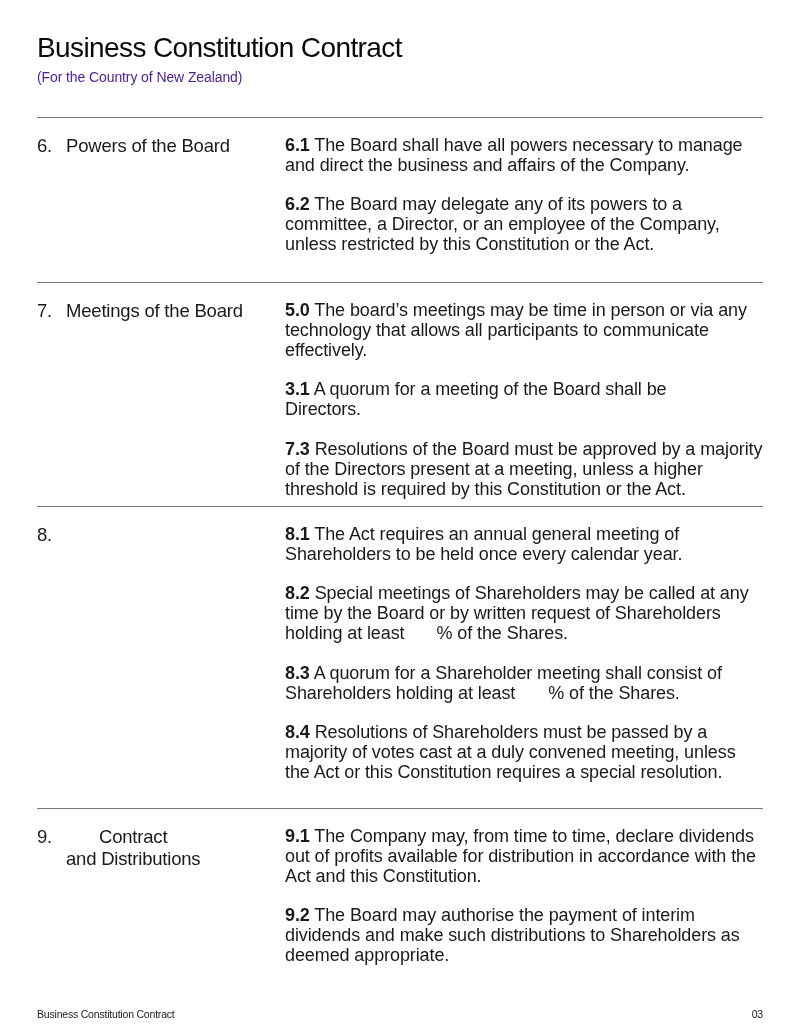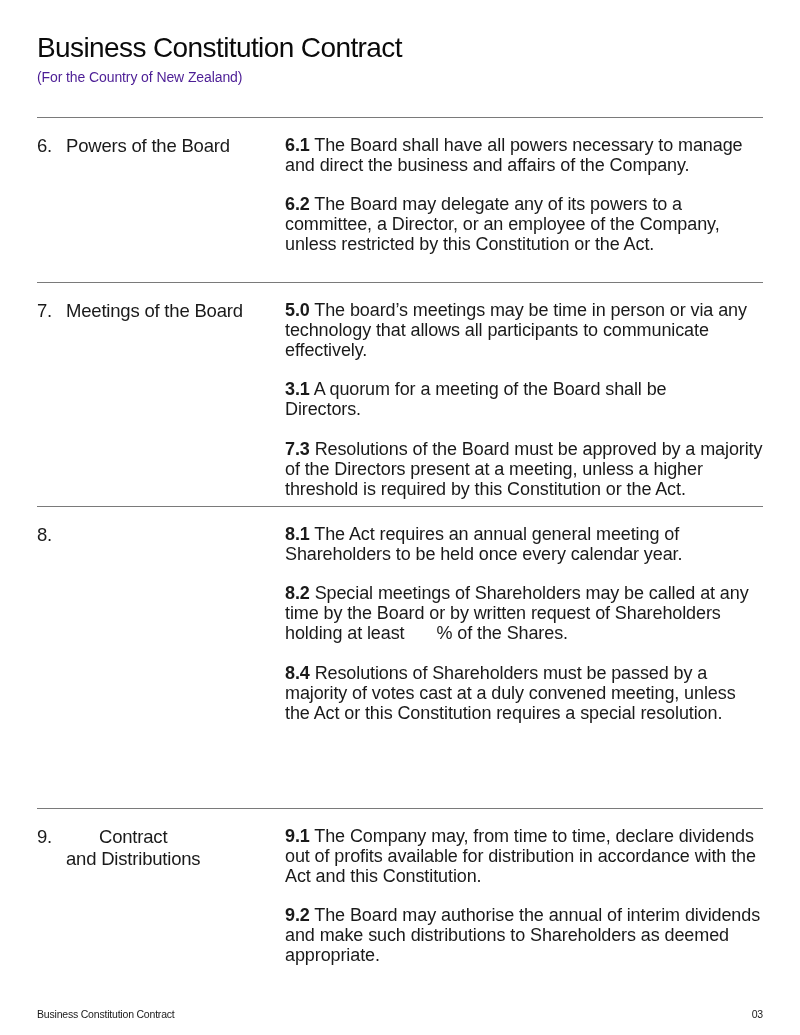--- a/index.html
+++ b/index.html
@@ -63,26 +63,27 @@
   <p class="clause"><span class="cnum">7.3</span> <span>Resolutions of the Board must be approved by a majority of the Directors present at a meeting, unless a higher threshold is required by this Constitution or the Act.</span></p>
 </div>
 
 <div class="divider" style="top:506px"></div>
 <div class="section-heading" style="top:524px">
   <span class="num">8.</span>
 </div>
 <div class="clauses" style="top:524px">
   <p class="clause"><span class="cnum">8.1</span> <span>The Act requires an annual general meeting of Shareholders to be held once every calendar year.</span></p>
   <p class="clause"><span class="cnum">8.2</span> <span>Special meetings of Shareholders may be called at any time by the Board or by written request of Shareholders holding at least</span><span class="blank" style="width:32px"></span><span>% of the Shares.</span></p>
+  <p class="clause"><span class="cnum">8.3</span> <span>A quorum for a Shareholder meeting shall consist of Shareholders holding at least</span><span class="blank" style="width:33px"></span><span>% of the Shares.</span></p>
   <p class="clause"><span class="cnum">8.4</span> <span>Resolutions of Shareholders must be passed by a majority of votes cast at a duly convened meeting, unless the Act or this Constitution requires a special resolution.</span></p>
 </div>
 
 <div class="divider" style="top:808px"></div>
 <div class="section-heading" style="top:826px">
   <span class="num">9.</span><span class="label"><span>Contract</span><span>and Distributions</span></span>
 </div>
 <div class="clauses" style="top:826px">
   <p class="clause"><span class="cnum">9.1</span> <span>The Company may, from time to time, declare dividends out of profits available for distribution in accordance with the Act and this Constitution.</span></p>
-  <p class="clause"><span class="cnum">9.2</span> <span>The Board may authorise the annual of interim dividends and make such distributions to Shareholders as deemed appropriate.</span></p>
+  <p class="clause"><span class="cnum">9.2</span> <span>The Board may authorise the payment of interim dividends and make such distributions to Shareholders as deemed appropriate.</span></p>
 </div>
 
 <div class="footer" style="left:37px">Business Constitution Contract</div>
 <div class="footer" style="right:37px">03</div>
 
 </body></html>

